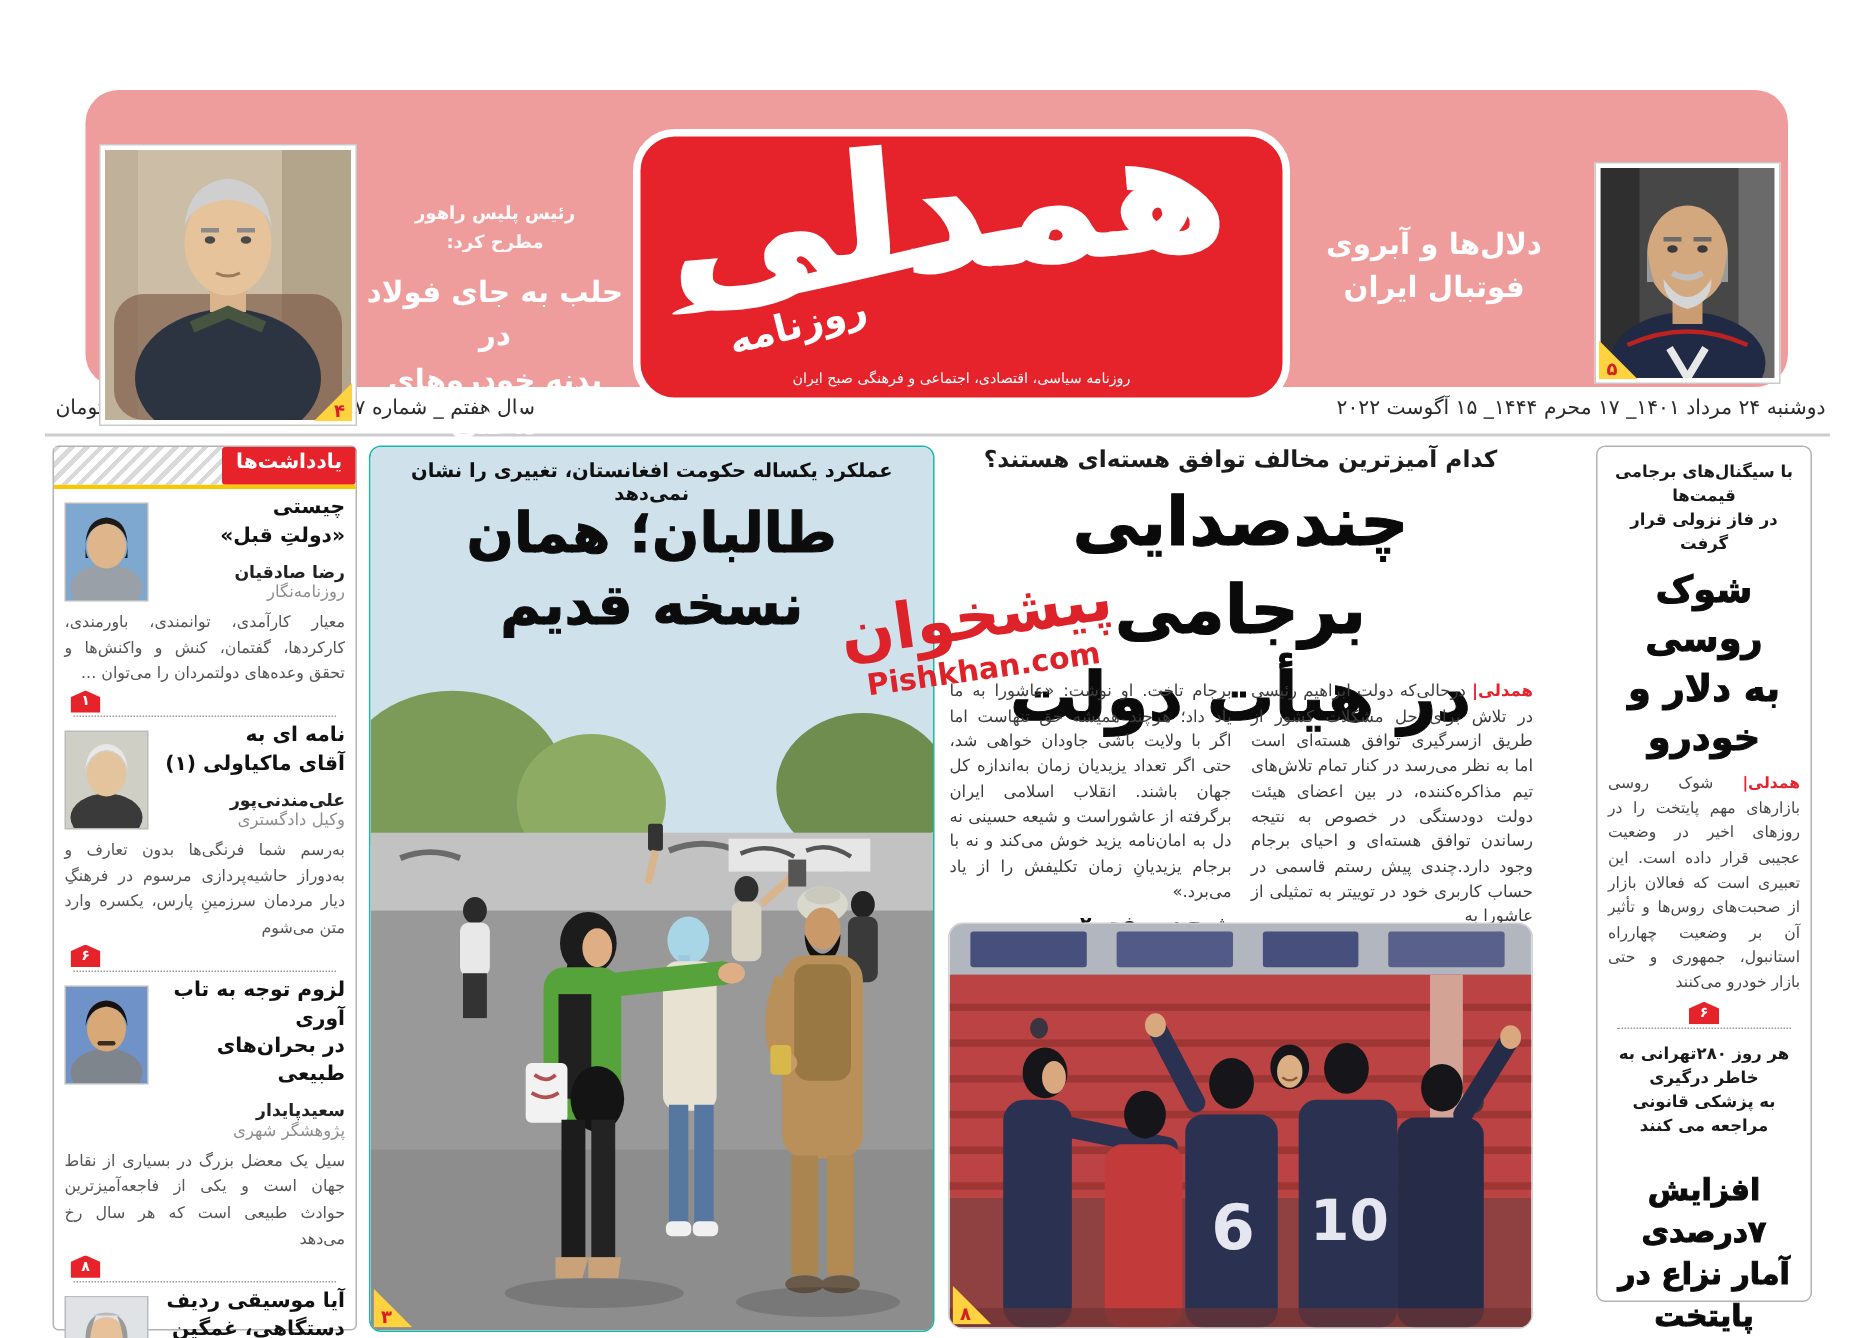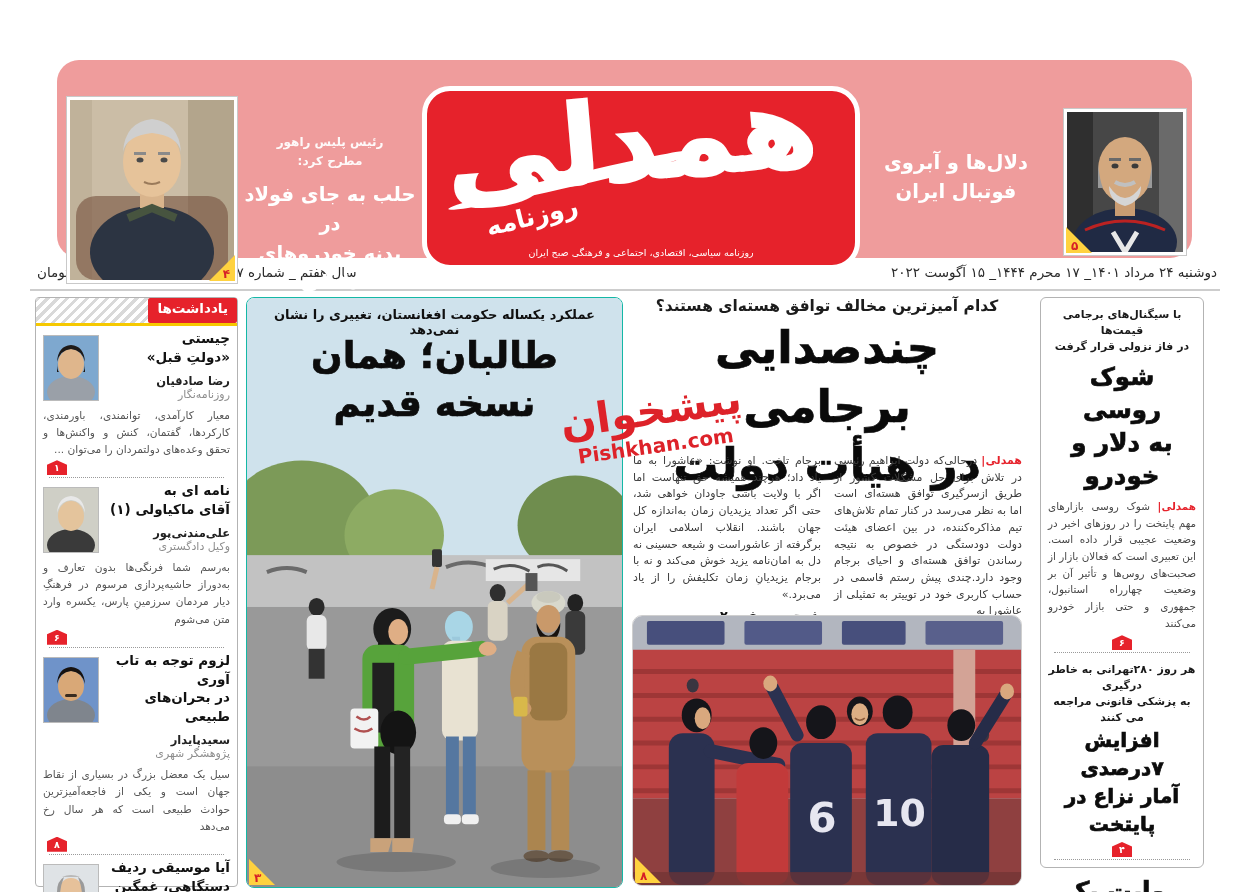--- a/index.html
+++ b/index.html
@@ -62,25 +62,25 @@
   .watermark{left:545px;top:388px;width:215px;text-align:center;transform:rotate(-8deg);z-index:7;color:#dd2229;}
   .wm-fa{font-size:42px;font-weight:bold;line-height:1.1;}
   .wm-en{font-size:20px;font-weight:bold;direction:ltr;}
   
   .volley{position:absolute;top:318px;left:0;width:390px;height:271px;border-radius:10px;overflow:hidden;border:1px solid #cfcfcf;box-sizing:border-box;}
   .volley svg{position:absolute;left:0;top:0;width:100%;height:100%;}
   .volley-caption{position:absolute;bottom:8px;left:0;width:100%;text-align:center;z-index:2;}
   .volley-kicker{font-size:13px;font-weight:bold;color:#fff;text-shadow:1px 1px 0 #222,-1px 1px 0 #222,1px -1px 0 #222;}
   .volley-title{font-size:30px;font-weight:bold;color:#ffe100;text-shadow:2px 2px 0 #1a1a1a;margin-top:2px;}
   
-  .rail{left:1040px;top:297px;width:164px;height:571px;border:1px solid #b3b3b3;border-radius:6px;box-sizing:border-box;background:#fff;padding:0 7px;}
+  .rail{left:1064px;top:297px;width:144px;height:571px;border:1px solid #b3b3b3;border-radius:6px;box-sizing:border-box;background:#fff;padding:0 7px;}
   .rail-item{padding-top:9px;}
   .rail-kicker{font-size:11px;font-weight:bold;color:#1a1a1a;text-align:center;line-height:1.45;}
   .rail-title-xl{font-size:24.5px;font-weight:bold;color:#0c0c0c;text-align:center;line-height:1.35;margin-top:5px;}
-  .rail-title-lg{font-size:20px;font-weight:bold;color:#0c0c0c;text-align:center;line-height:1.4;margin-top:0;}
+  .rail-title-lg{font-size:20px;font-weight:bold;color:#0c0c0c;text-align:center;line-height:1.4;margin-top:20px;}
   .rail-excerpt{font-size:10.4px;color:#474747;line-height:1.6;text-align:justify;margin-top:6px;}
   .rail .badge-row{justify-content:center;margin-top:4px;}
 </style>
 </head>
 <body>
 
 <div class="abs header-band"></div>
 
 <div class="abs photo-frame frame-left">
   <svg viewBox="0 0 164 180" width="164" height="180">

